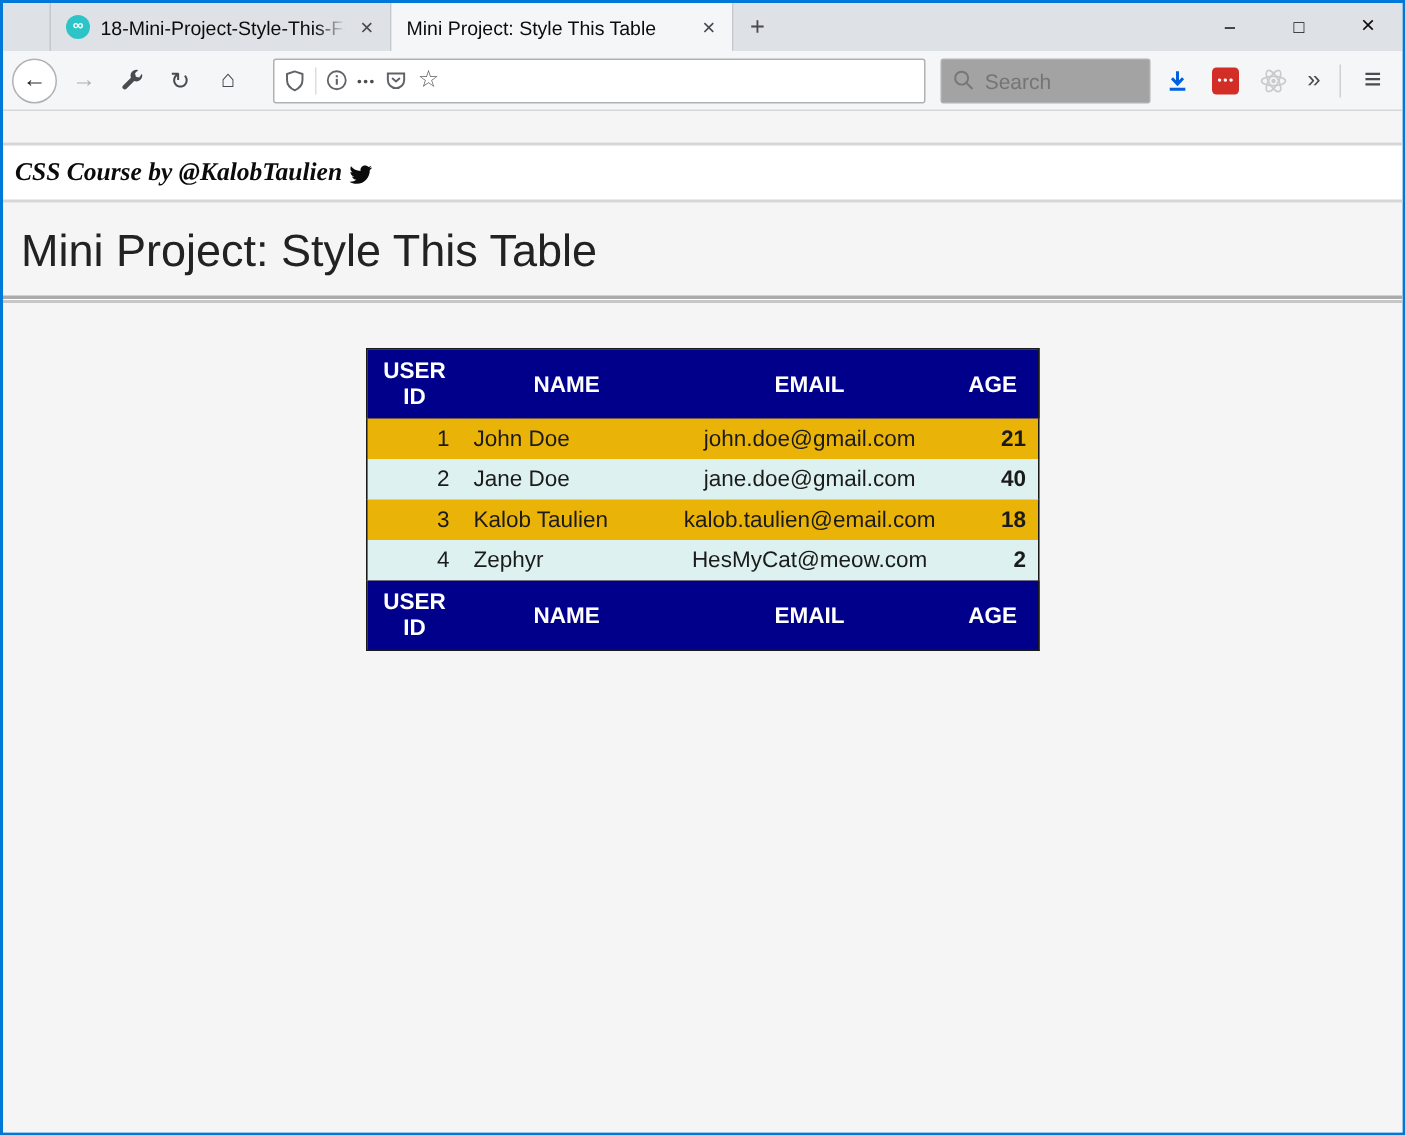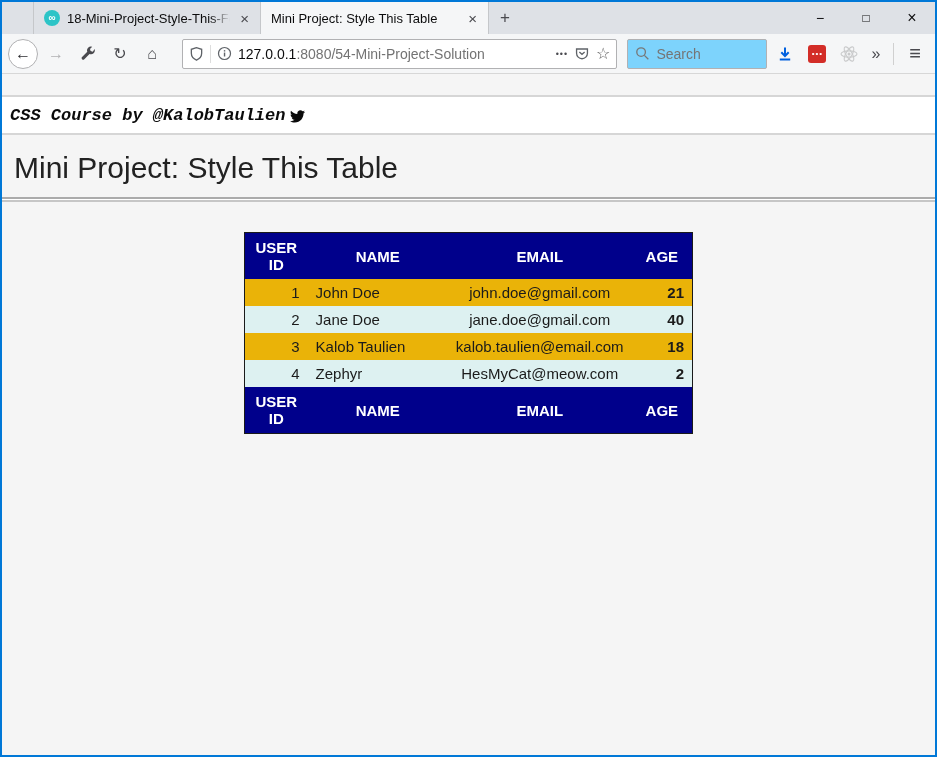--- a/index.html
+++ b/index.html
@@ -75,21 +75,21 @@
   .url-sep{ width:1px; height:18px; background:#ddd; flex:none; }
   .url-text{ flex:1; font-size:14px; white-space:nowrap; overflow:hidden; min-width:0;
     -webkit-mask-image:linear-gradient(90deg,#000 90%,transparent);
             mask-image:linear-gradient(90deg,#000 90%,transparent);
   }
   .url-host{ color:#0c0c0d; }
   .url-path{ color:#737373; }
   .url-actions{ color:#4a4a4f; font-size:9px; letter-spacing:1px; flex:none; }
   .star{ color:#606060; font-size:16px; flex:none; line-height:1; }
   .searchbox{
-    width:140px; height:30px; background:#7dd3fc; border:1px solid #b1b1b3;
+    width:140px; height:30px; background:#a3a3a3; border:1px solid #b1b1b3;
     border-radius:2px; display:flex; align-items:center; padding:0 7px; gap:6px; flex:none;
   }
   .searchbox input{
     border:none; outline:none; width:90px; font-size:14px;
     font-family:"Liberation Sans", sans-serif; color:#333; background:transparent;
   }
   .searchbox input::placeholder{ color:#757575; }
   .lastpass{
     width:18px; height:18px; border-radius:3px; background:#d32d27; color:#fff;
     font-size:8px; letter-spacing:1px; display:flex; align-items:center;
@@ -101,21 +101,21 @@
   .icon16{ flex:none; display:block; }
 
   
   .page{ flex:1; background:var(--page-bg); overflow:hidden; }
   .banner{
     margin-top:21px; background:#fff;
     border-top:2px solid #d6d6d6; border-bottom:2px solid #d6d6d6;
     height:40px; display:flex; align-items:center; padding-left:8px; gap:5px;
   }
   .banner-text{
-    font-family:Liberation Mono, monospace; font-style:italic; font-weight:bold;
+    font-family:Liberation Serif, serif; font-style:italic; font-weight:bold;
     font-size:17px; color:#0b0b0b;
   }
   .twitter{ margin-top:2px; }
   h1.page-title{
     font-size:30px; font-weight:400; color:#222; letter-spacing:0;
     margin:16px 0 12px 12px;
   }
   .hr-double{
     height:5px; width:100%;
     background:linear-gradient(#ababab 0 2px, #fff 2px 3px, #c6c6c6 3px 5px);
@@ -190,21 +190,20 @@
     <div class="urlbar">
       <svg class="icon16" width="15" height="16" viewBox="0 0 16 16">
         <path d="M8 1.2L2.5 3v4.3c0 3.4 2.3 5.9 5.5 7.3 3.2-1.4 5.5-3.9 5.5-7.3V3z" fill="none" stroke="#5f6368" stroke-width="1.4"></path>
       </svg>
       <span class="url-sep"></span>
       <svg class="icon16" width="15" height="15" viewBox="0 0 16 16">
         <circle cx="8" cy="8" r="6.4" fill="none" stroke="#5f6368" stroke-width="1.3"></circle>
         <rect x="7.3" y="7" width="1.5" height="4.2" fill="#5f6368"></rect>
         <rect x="7.3" y="4.4" width="1.5" height="1.5" fill="#5f6368"></rect>
       </svg>
-      <span class="url-text"><span class="url-host">127.0.0.1</span><span class="url-path">:8080/54-Mini-Project-Solution</span></span>
       <span class="url-actions">•••</span>
       <svg class="icon16" width="16" height="15" viewBox="0 0 16 16">
         <path d="M2.2 3.2h11.6v4.6a5.8 5.8 0 0 1-11.6 0z" fill="none" stroke="#5f6368" stroke-width="1.4"></path>
         <polyline points="5.2,6.4 8,8.9 10.8,6.4" fill="none" stroke="#5f6368" stroke-width="1.4"></polyline>
       </svg>
       <span class="star">☆</span>
     </div>
 
     <div class="searchbox">
       <svg class="icon16" width="15" height="15" viewBox="0 0 16 16">

